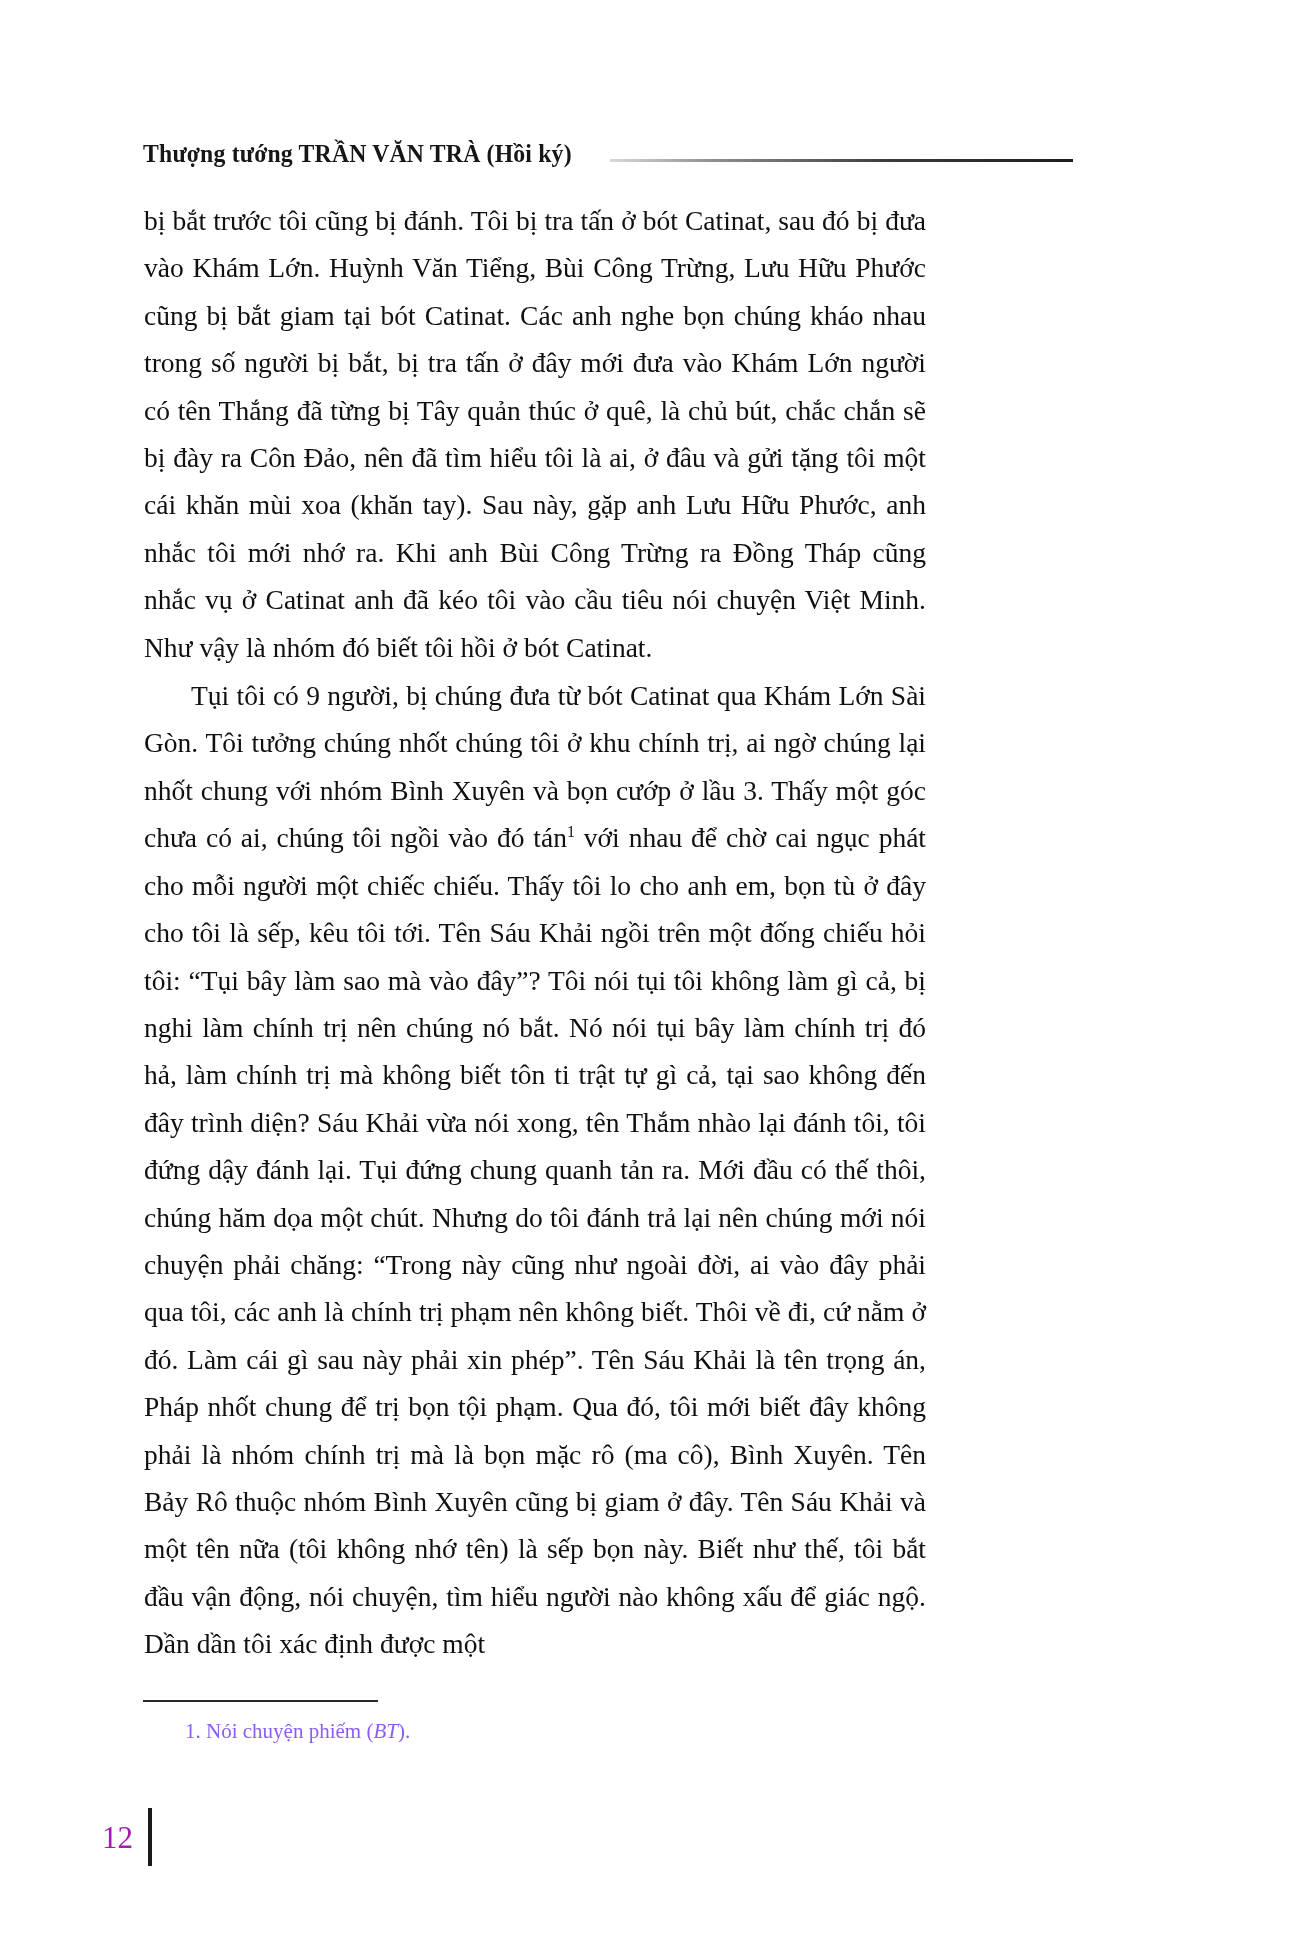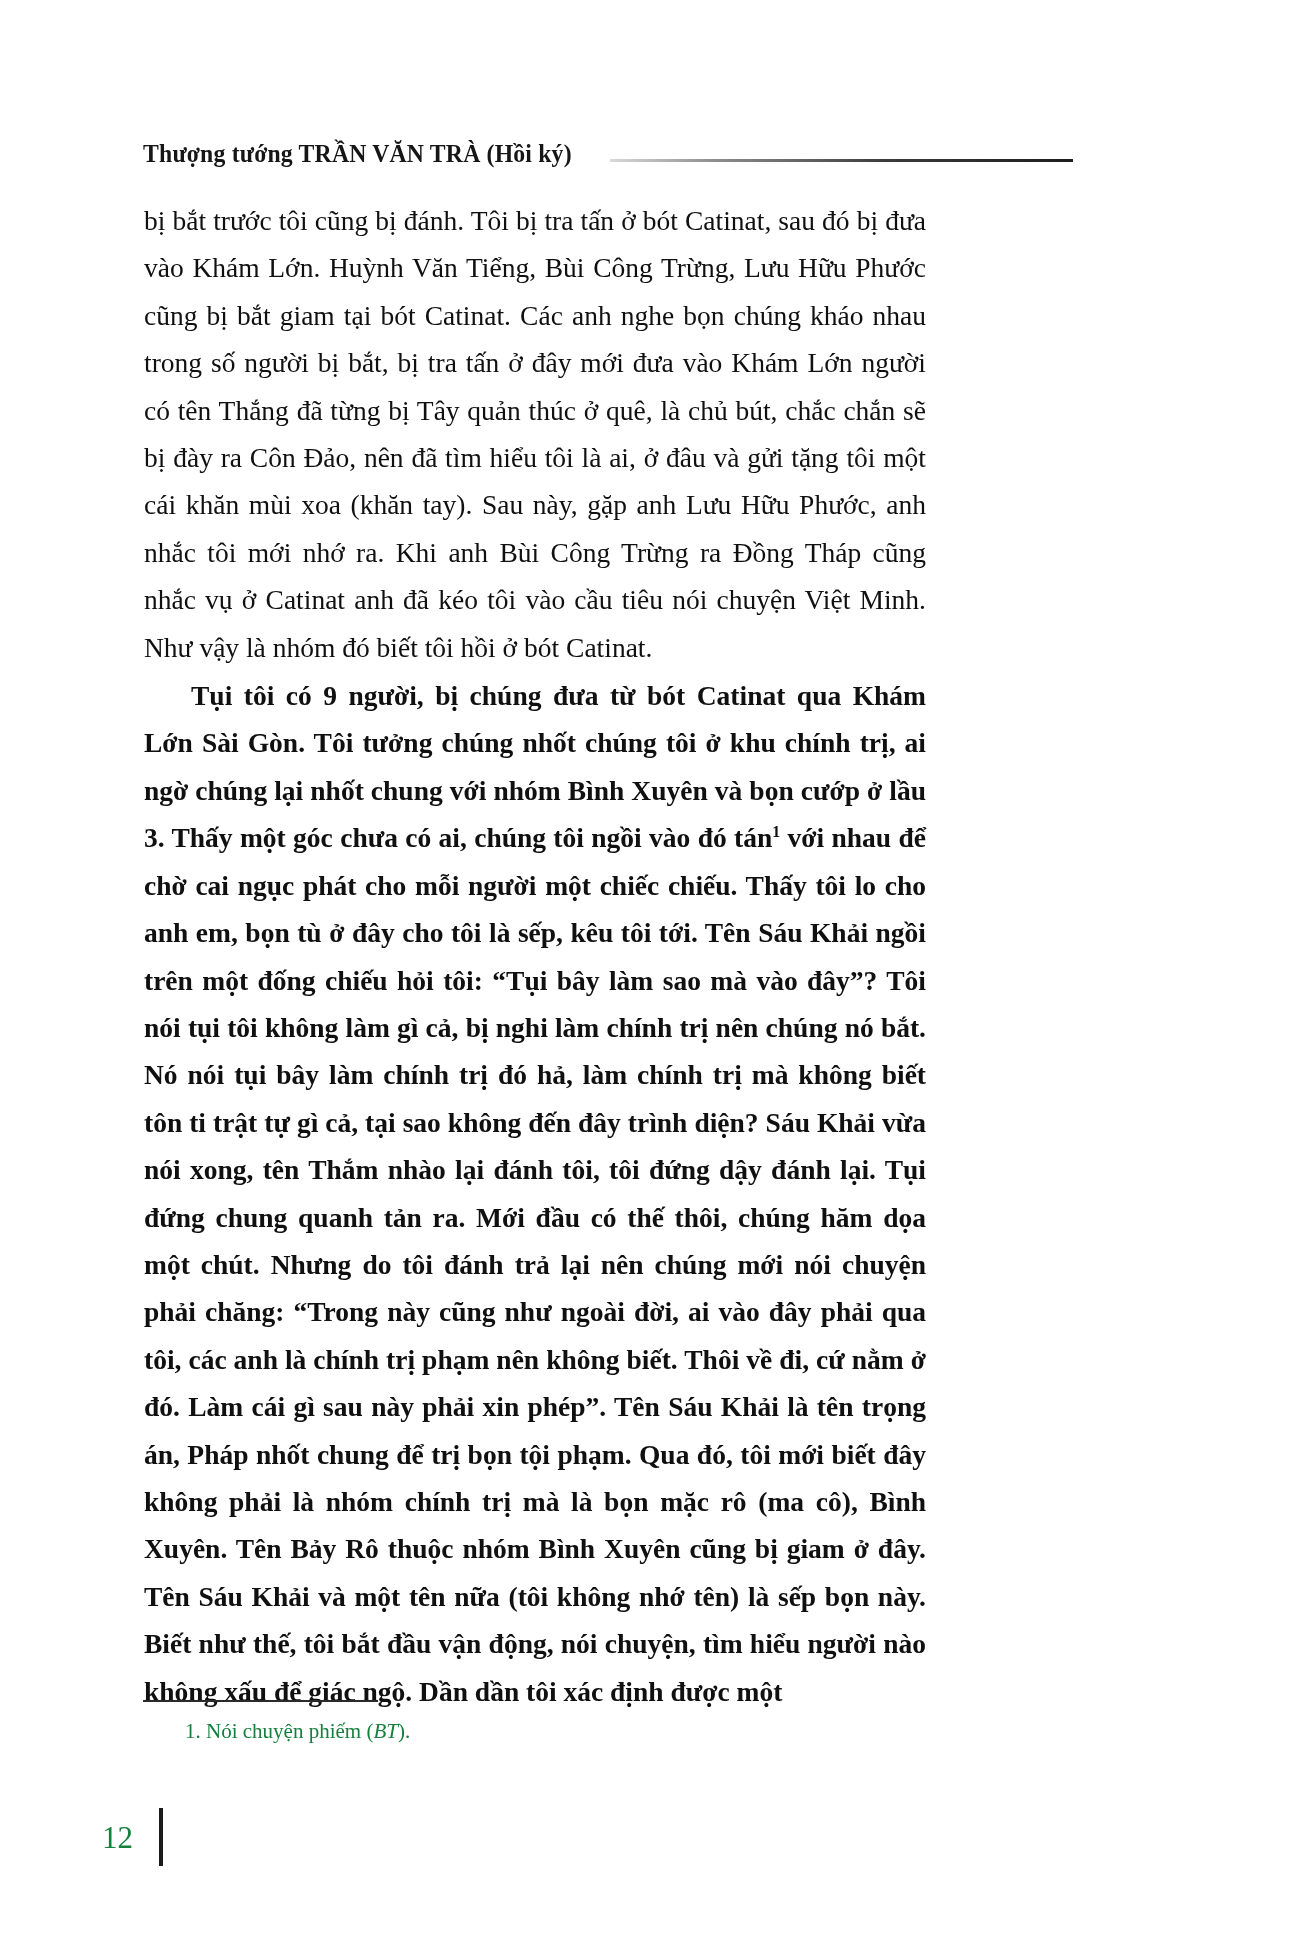--- a/index.html
+++ b/index.html
@@ -58,21 +58,20 @@
     margin: 1px;
     font-size: 27.5px;
     line-height: 47.4px;
     text-align: justify;
     text-justify: inter-word;
     hyphens: none;
     color: #101010;
   }
   .para + .para {
     text-indent: 47px;
-    font-weight: bold;
   }
   .para sup {
     font-size: 0.58em;
     vertical-align: super;
     line-height: 0;
   }
 
   
   .footnote-zone {
     position: absolute;
@@ -82,42 +81,42 @@
   }
   .footnote-rule {
     width: 235px;
     height: 2px;
     background: #2a2a2a;
     margin: 0 0 14px 0;
   }
   .footnote-text {
     font-size: 21px;
     line-height: 30px;
-    color: #15803d;
+    color: #8b5cf6;
     text-indent: 42px;
     margin: 0;
   }
   .footnote-text i {
     font-style: italic;
   }
 
   
   .folio {
     position: absolute;
     left: 102px;
     top: 1808px;
     display: flex;
     align-items: center;
     height: 58px;
   }
   .folio-number {
     font-size: 31px;
     line-height: 1;
-    color: #15803d;
-    padding-right: 26px;
+    color: #a21caf;
+    padding-right: 15px;
   }
   .folio-bar {
     width: 4px;
     height: 58px;
     background: #1a1a1a;
   }
 </style>
 </head>
 <body>
 

